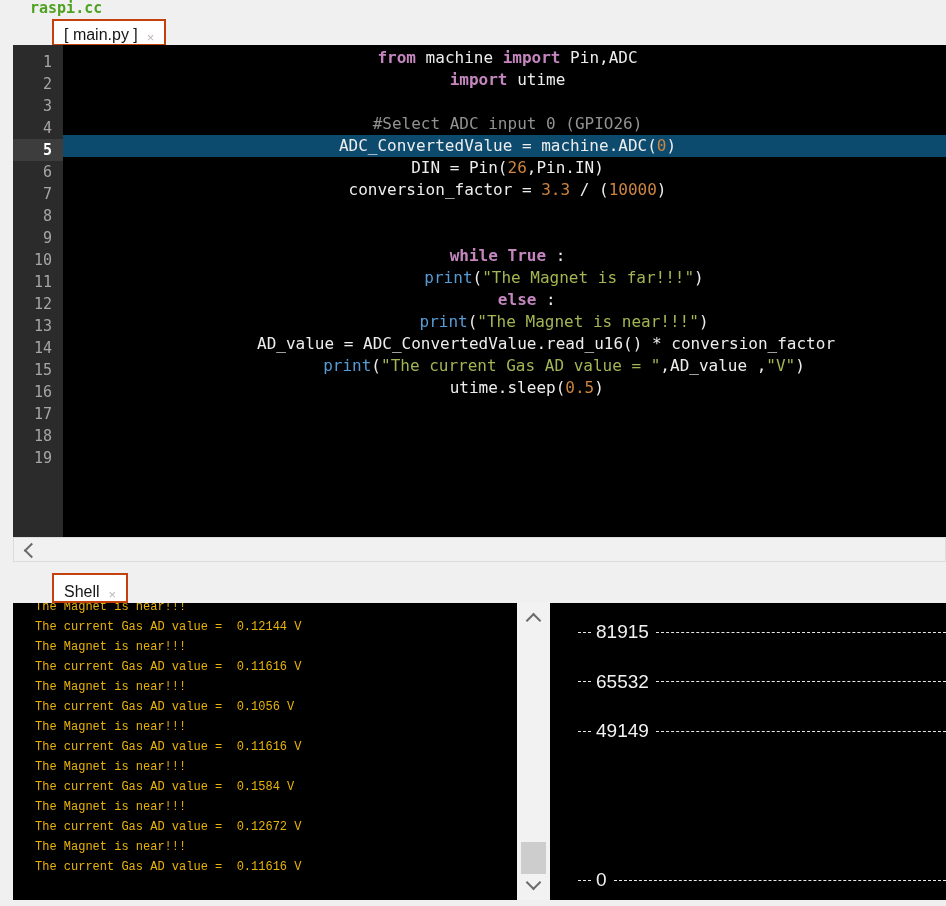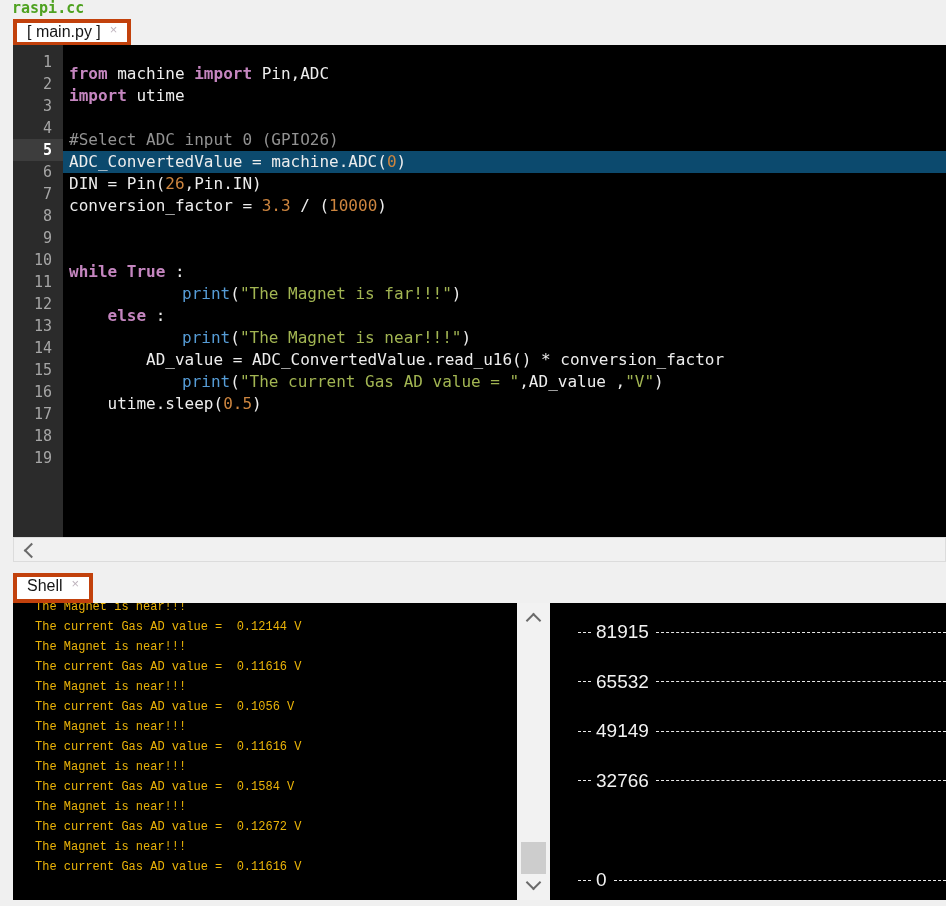--- a/index.html
+++ b/index.html
@@ -4,53 +4,53 @@
 <style>
   html,body { margin:0; padding:0; }
   body {
     width:946px; height:906px; position:relative; overflow:hidden;
     background:#f0f0f0;
     font-family:"Liberation Sans", sans-serif;
   }
 
   
   .watermark {
-    position:absolute; left:12px; top:0px;
+    position:absolute; left:30px; top:0px;
     font-family:"DejaVu Sans Mono", monospace;
     font-weight:bold; font-size:15px; line-height:17px;
     color:var(--accent_green,#4FA221);
   }
 
   
   .tab {
-    position:absolute; background:#ffffff; border:4px solid #c2410c;
-    display:flex; align-items:flex-start; gap:9px;
+    position:absolute; background:#ffffff; border:2px solid #c2410c;
+    display:flex; align-items:flex-end; gap:9px;
     padding:0 10px; box-sizing:border-box;
-    font-size:16px; color:#151515;
+    font-size:16px; color:#151515;margin-left:39px;
   }
   .tab-main { left:13px; top:19px; height:27px; }
   .tab-shell { left:13px; top:573px; height:30px; }
   .tab .close { color:#beb3bd; font-size:13px; line-height:13px; cursor:default; }
 
   
   .editor {
     position:absolute; left:13px; top:45px; width:933px; height:492px;
     background:#000000; display:flex; overflow:hidden;
     font-family:"DejaVu Sans Mono", monospace; font-size:16px; line-height:22px;
   }
   .gutter {
     width:50px; background:#2b2b2b; padding-top:6px; box-sizing:border-box;
     flex:none;
   }
   .lnum {
     height:22px; text-align:right; padding-right:11px;
     color:#a6a6a6; font-size:15px;
   }
   .lnum.active { color:#ffffff; font-weight:bold; background:#3d3d3d; }
-  .codebox { flex:1; padding-top:18px; }
+  .codebox { flex:1; padding-top:2px;text-align:center; }
   .cline { height:22px; padding-left:6px; white-space:pre; color:var(--plain,#ededed); }
   .cline.active { background:#0c4a6e; }
   .tk-kw { color:var(--keyword,#c586c0); font-weight:bold; }
   .tk-fn { color:var(--builtin,#569cd6);margin-left:36px; }
   .tk-st { color:var(--string,#a2b552); }
   .tk-nm { color:var(--number,#cd853f); }
   .tk-cm { color:var(--comment,#909090); }
   .tk-pl { color:var(--plain,#ededed); }
 
   
@@ -198,23 +198,18 @@
     <div class="gridline" style="top: 67.6px;">
       <span class="gl-lead"></span>
       <span class="gl-label">65532</span>
       <span class="gl-trail"></span>
     </div>
     <div class="gridline" style="top: 117.2px;">
       <span class="gl-lead"></span>
       <span class="gl-label">49149</span>
       <span class="gl-trail"></span>
     </div>
-    <div class="gridline" style="top: 166.8px;">
-      <span class="gl-lead"></span>
-      <span class="gl-label">32766</span>
-      <span class="gl-trail"></span>
-    </div>
     <div class="gridline" style="top: 266px;">
       <span class="gl-lead"></span>
       <span class="gl-label">0</span>
       <span class="gl-trail"></span>
     </div>
   </div>
 
 </body></html>

